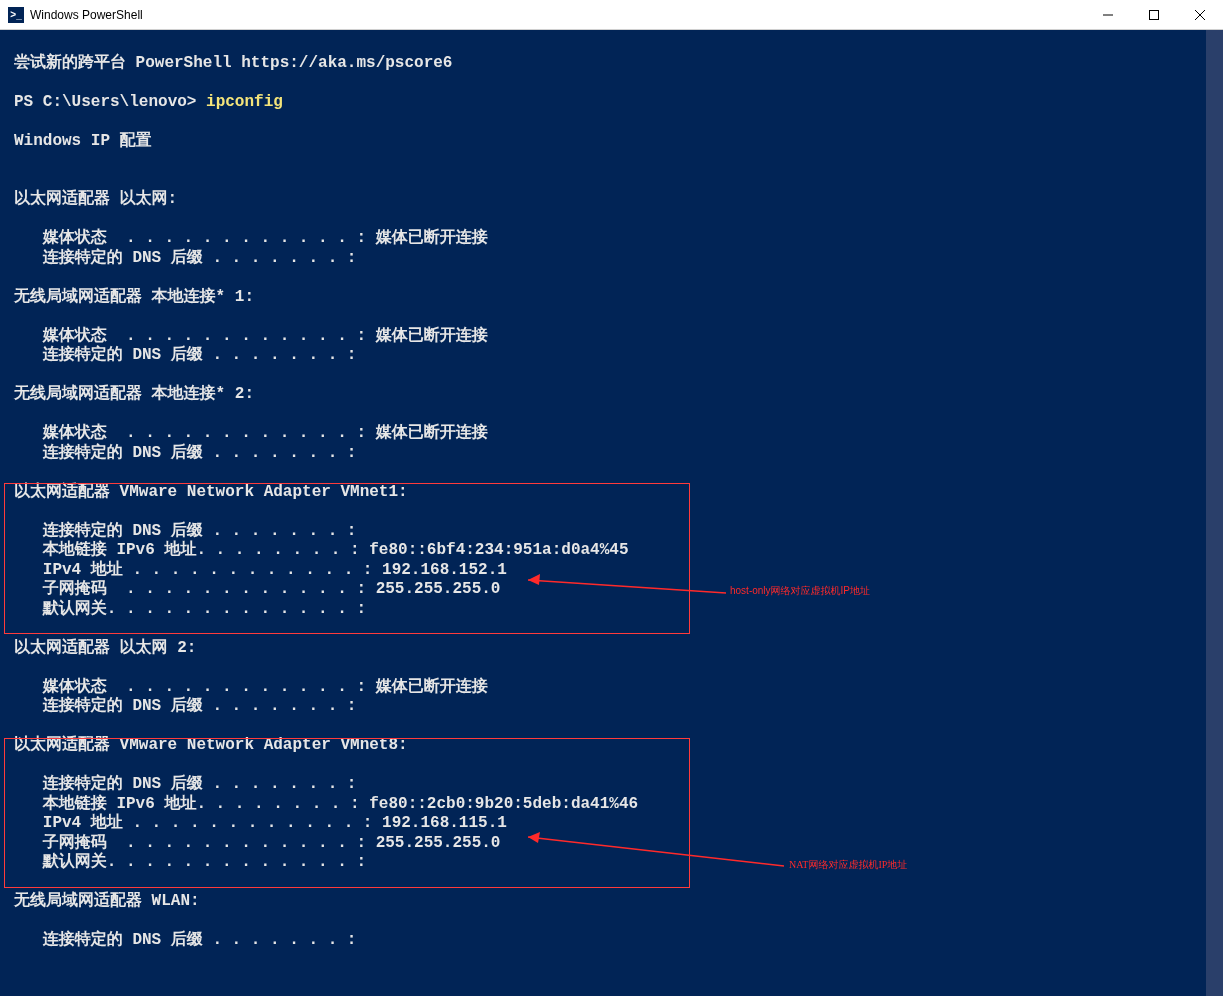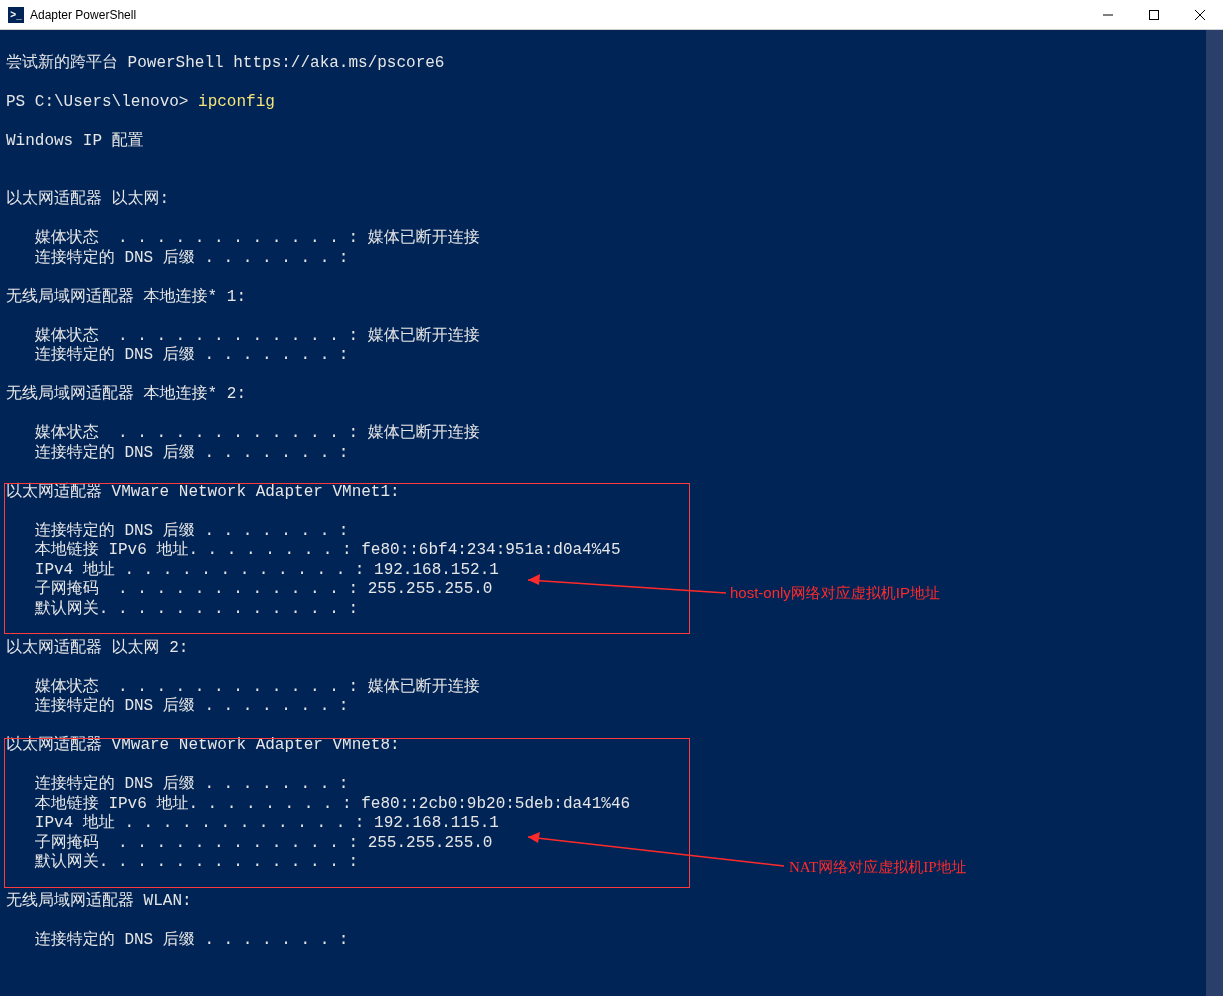--- a/index.html
+++ b/index.html
@@ -36,36 +36,37 @@
   .titlebar .title { flex:0 0 auto; }
   .titlebar .spacer { flex:1 1 auto; }
   .winbtn {
     width:46px; height:30px;
     display:flex; align-items:center; justify-content:center;
     color:#000;
   }
   .winbtn svg { width:10px; height:10px; stroke:#000; stroke-width:1; fill:none; }
   .console {
     position:relative;
-    padding:4px 6px 0 6px;
+    padding:4px 6px 0 14px;
     white-space:pre;
     line-height:19.5px;
     letter-spacing:0px;
+    font-weight:bold;
   }
   .cmd { color:#f4e47a; }
   .box {
     position:absolute;
     border:1px solid #ff3b3b;
     pointer-events:none;
   }
   .ann {
     position:absolute;
     color:#ff2a2a;
     font-family:"Microsoft YaHei","SimSun",sans-serif;
-    font-size:15px;
+    font-size:10px;
     pointer-events:none;
     white-space:nowrap;
     text-align:right;
   }
   svg.arrow {
     position:absolute;
     pointer-events:none;
     overflow:visible;
   }
   .arrow line { stroke:#ff2a2a; stroke-width:1.5; }
@@ -76,21 +77,21 @@
     top:30px; right:0; bottom:0;
     width:17px;
     background:#2a3f6a;
   }
 </style>
 </head>
 <body>
 
 <div class="titlebar">
   <div class="ps-icon">&gt;_</div>
-  <div class="title">Adapter PowerShell</div>
+  <div class="title">Windows PowerShell</div>
   <div class="spacer"></div>
   <div class="winbtn">
     <svg viewBox="0 0 10 10">
         <line x1="0" y1="5" x2="10" y2="5"></line>
       </svg>
   </div>
   <div class="winbtn">
     <svg viewBox="0 0 10 10">
         <rect x="0.5" y="0.5" width="9" height="9"></rect>
       </svg>

